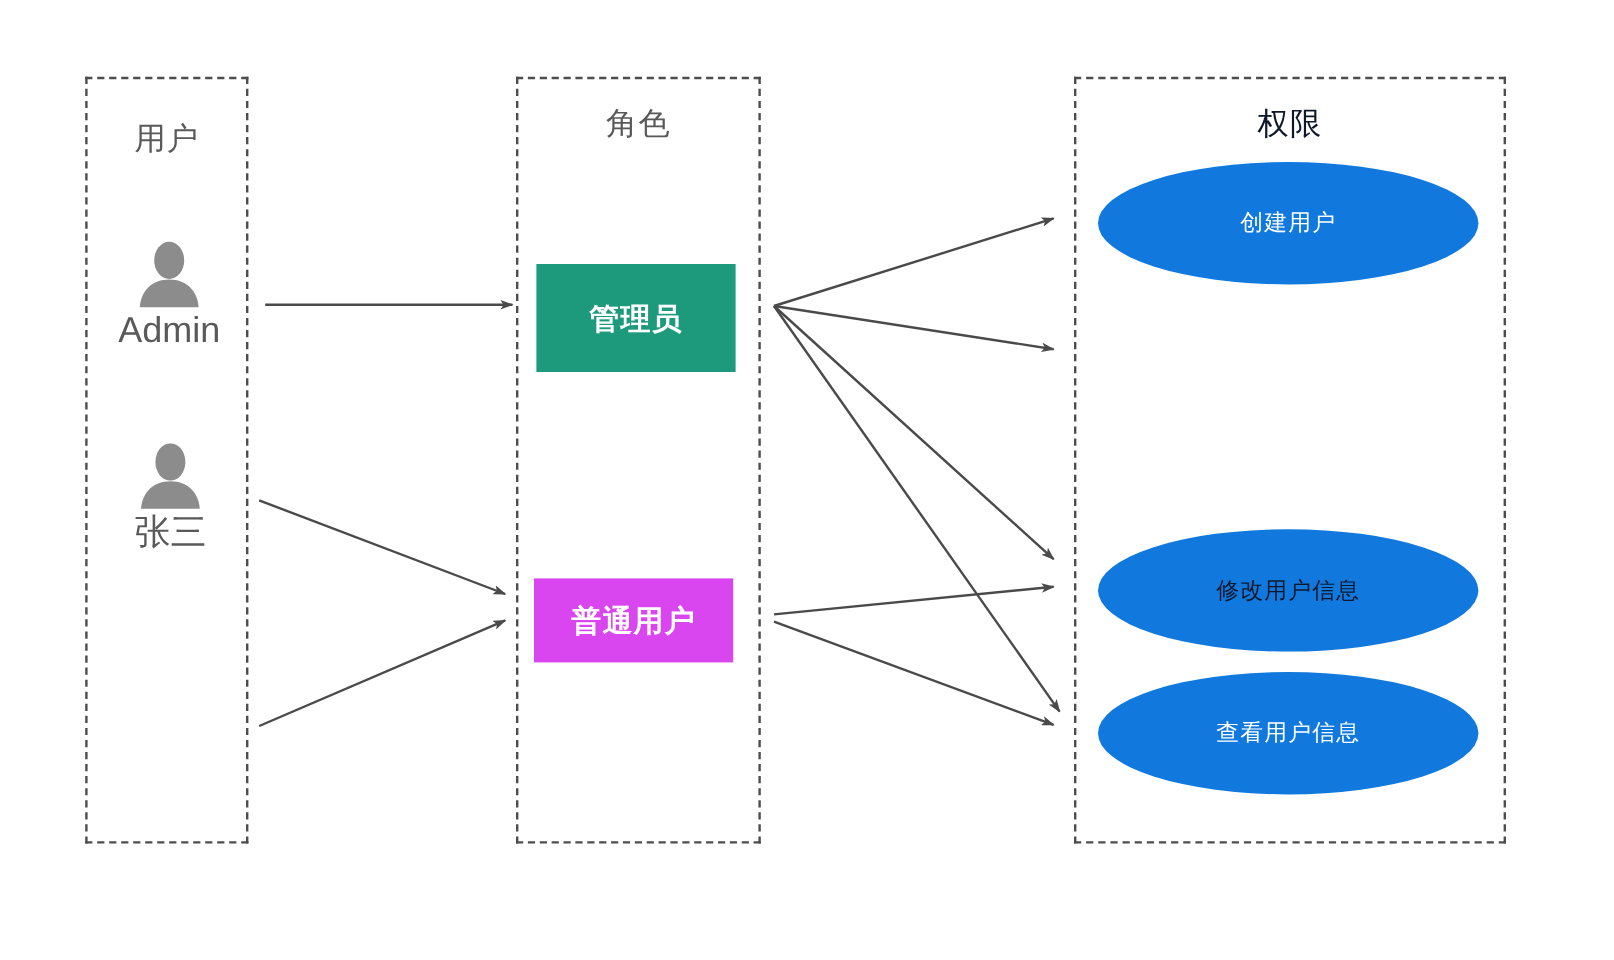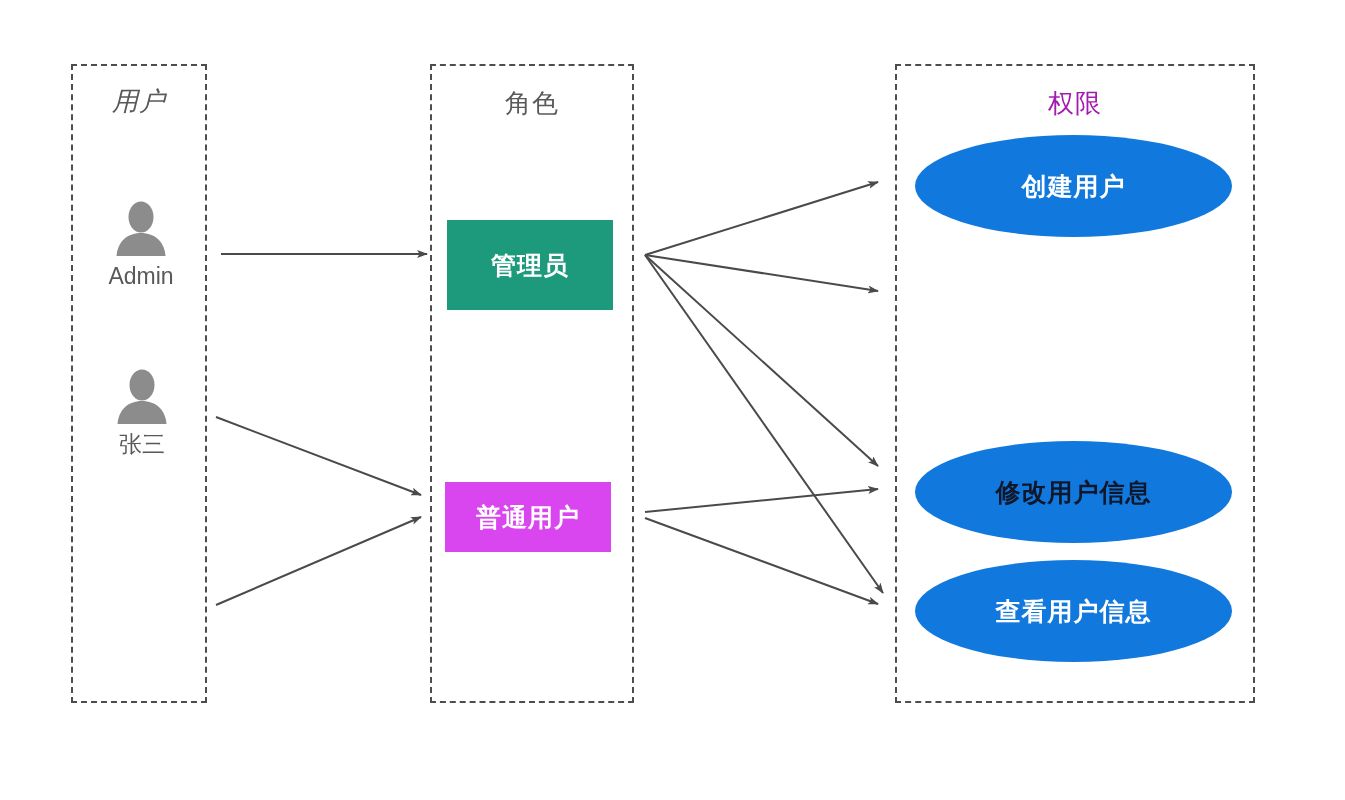--- a/index.html
+++ b/index.html
@@ -46,21 +46,21 @@
   .actor-icon {
     display: block;
     margin: 0 auto;
     width: 52px;
     height: 58px;
   }
   .actor-label {
     display: block;
     margin-top: 4px;
     color: #595959;
-    font-size: 23px;
+    font-size: 30px;
     line-height: 28px;
     white-space: nowrap;
   }
   
   .role-box {
     position: absolute;
     display: flex;
     align-items: center;
     justify-content: center;
     color: #ffffff;
@@ -71,49 +71,49 @@
     white-space: nowrap;
   }
   
   .perm-ellipse {
     position: absolute;
     display: flex;
     align-items: center;
     justify-content: center;
     border-radius: 50%;
     color: #ffffff;
-    font-size: 25px;
-    font-weight: bold;
+    font-size: 19px;
+    font-weight: normal;
     letter-spacing: 1px;
     box-sizing: border-box;
     white-space: nowrap;
   }
   
   #connectors {
     position: absolute;
     left: 0;
     top: 0;
     width: 1345px;
     height: 800px;
     pointer-events: none;
   }
 </style>
 </head>
 <body>
 
 <div id="stage">
 
   <div class="group-box" id="gb-users" style="left: 71px; top: 64px; width: 136px; height: 639px; border-color: rgb(77, 77, 77);">
-    <div class="group-title" style="top: 20px; color: rgb(89, 89, 89); font-style: italic;">用户</div>
+    <div class="group-title" style="top: 34px; color: rgb(89, 89, 89);">用户</div>
   </div>
   <div class="group-box" id="gb-roles" style="left: 430px; top: 64px; width: 204px; height: 639px; border-color: rgb(77, 77, 77);">
     <div class="group-title" style="top: 22px; color: rgb(89, 89, 89);">角色</div>
   </div>
   <div class="group-box" id="gb-permissions" style="left: 895px; top: 64px; width: 360px; height: 639px; border-color: rgb(77, 77, 77);">
-    <div class="group-title" style="top: 22px; color: #a21caf;">权限</div>
+    <div class="group-title" style="top: 22px; color: #0f172a;">权限</div>
   </div>
 
   <svg id="connectors" viewBox="0 0 1345 800" xmlns="http://www.w3.org/2000/svg">
     <defs>
       <marker id="arrowhead" markerWidth="11" markerHeight="8" refX="10" refY="4" orient="auto" markerUnits="userSpaceOnUse">
         <path d="M0,0 L11,4 L0,8 L2.6,4 Z" fill="#4a4a4a"></path>
       </marker>
     </defs>
     <g id="connector-group">
         <line x1="221" y1="254" x2="427" y2="254" stroke="#4a4a4a" stroke-width="2" marker-end="url(#arrowhead)"></line>

